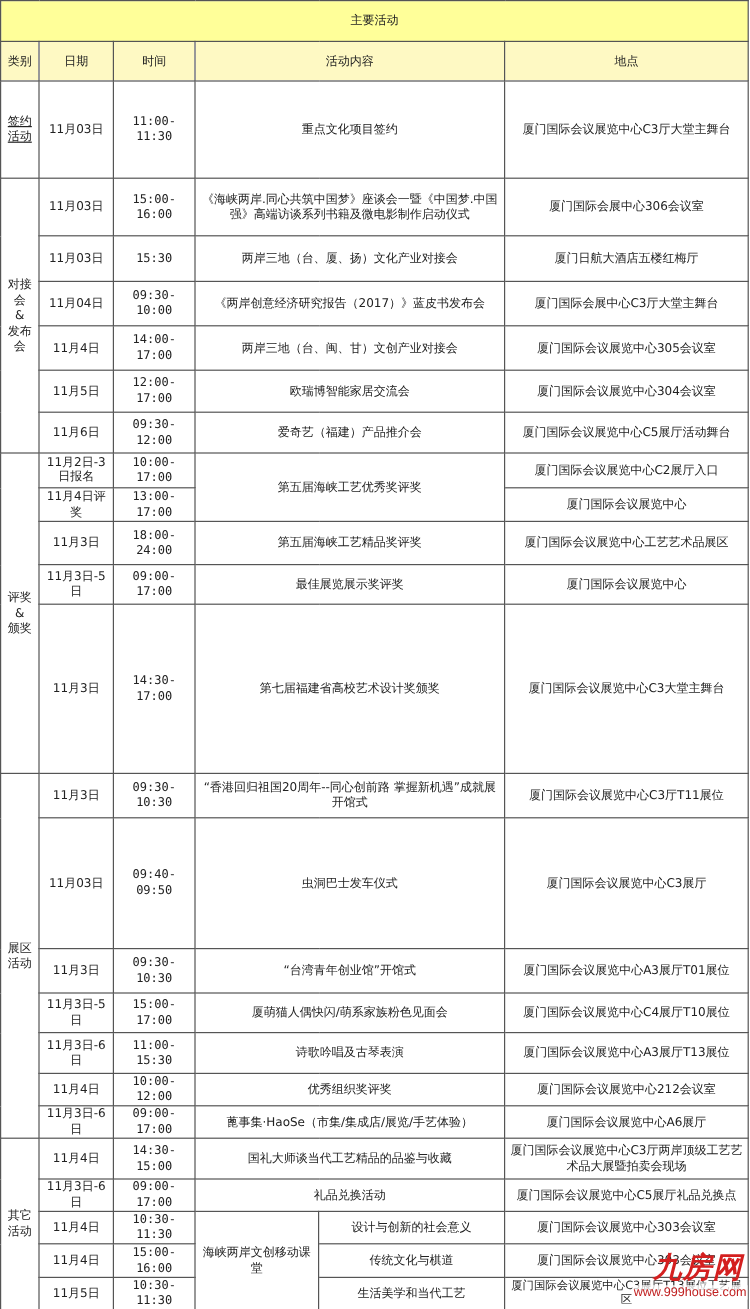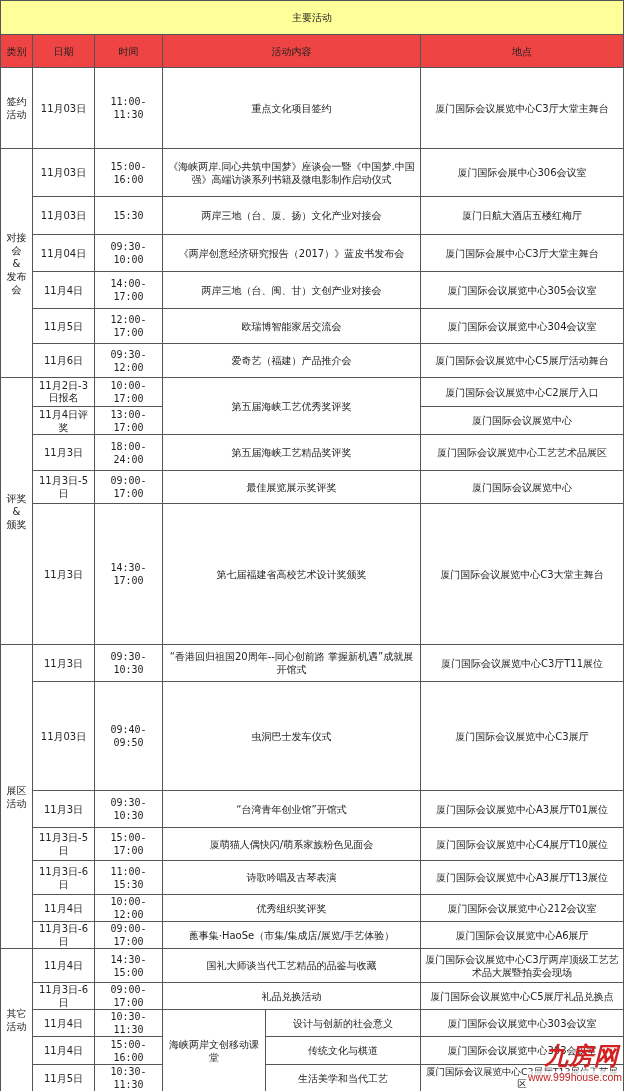--- a/index.html
+++ b/index.html
@@ -4,23 +4,23 @@
 <style>
   html, body { margin: 0; padding: 0; background: #ffffff; }
   body { width: 625px; height: 1091px; position: relative; overflow: hidden;
          font-family: "DejaVu Sans", "Liberation Sans", sans-serif; color: #222; }
   table.sched { position: absolute; left: 0; top: 0; width: 623px;
                 border-collapse: collapse; table-layout: fixed; padding-left: 28px; }
   table.sched td, table.sched th { border: 1px solid #555; padding: 0 2px;
                 text-align: center; vertical-align: middle; font-size: 10px;
                 line-height: 13px; font-weight: normal; overflow: hidden; }
   .title-row td { background: #FFFF99; font-size: 13px; font-weight: bold; height: 33px; }
-  .header-row th { background: #ef4444; font-weight: bold; font-size: 10px; height: 32px; }
+  .header-row th { background: #fef9c3; font-weight: bold; font-size: 10px; height: 32px; }
   .cat { font-size: 11px; line-height: 14px; }
-  .cat-bold { font-weight: bold; }
+  .cat-bold { font-weight: bold; text-decoration: underline; }
   .mono { font-family: "DejaVu Sans Mono", "Liberation Mono", monospace; font-size: 9.5px; letter-spacing: 0; }
   .date { font-size: 10px; }
   .watermark { position: absolute; left: 510px; top: 1040px; width: 115px; height: 50px;
                pointer-events: none; }
   .wm-logo { position: absolute; right: 6px; top: 0; color: #d42020; font-size: 24px;
              font-weight: bold; letter-spacing: 1px; font-family: "DejaVu Sans", sans-serif; font-style: italic; }
   .wm-url { position: absolute; right: 2px; top: 31px; color: #c02020; font-size: 10.5px;
             background: rgba(255,255,255,0.75); padding: 0 1px; font-family: Liberation Sans, sans-serif; }
 </style>
 </head>

